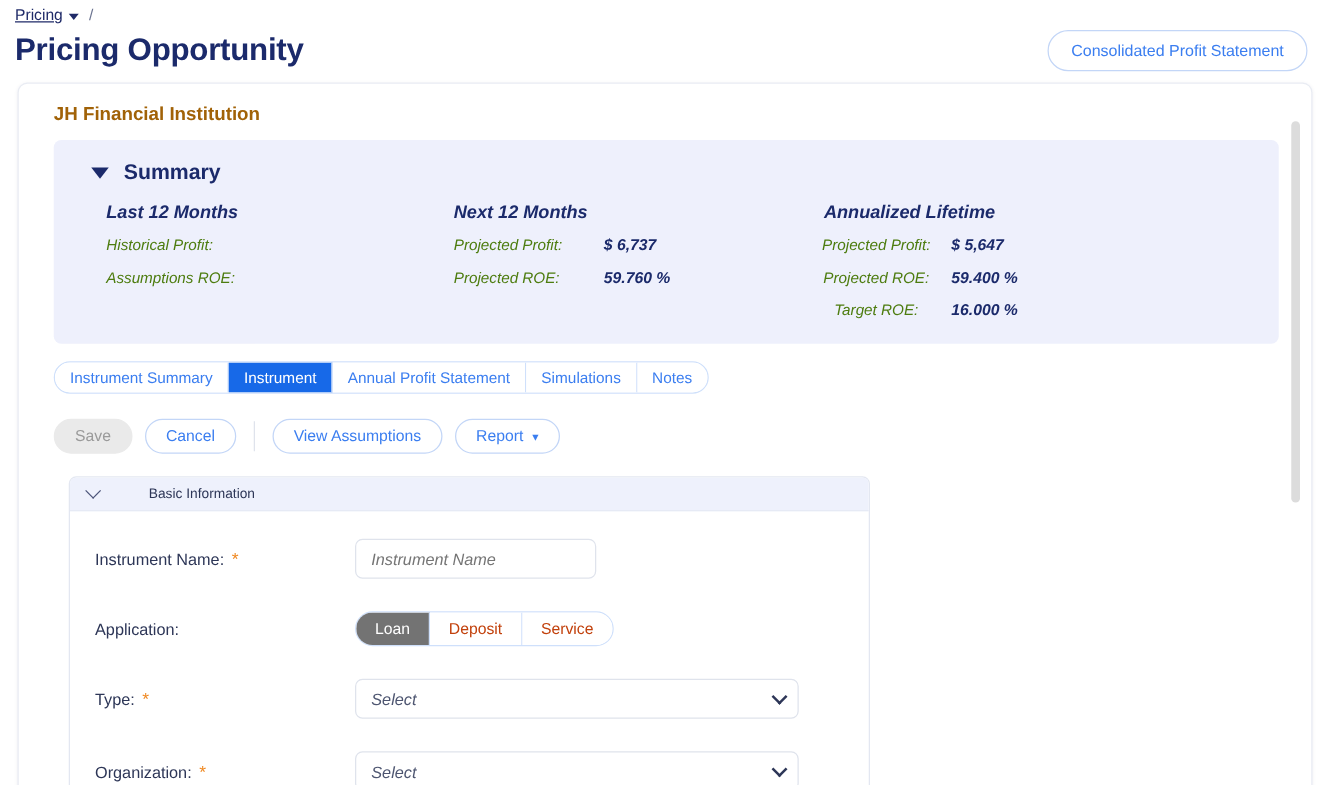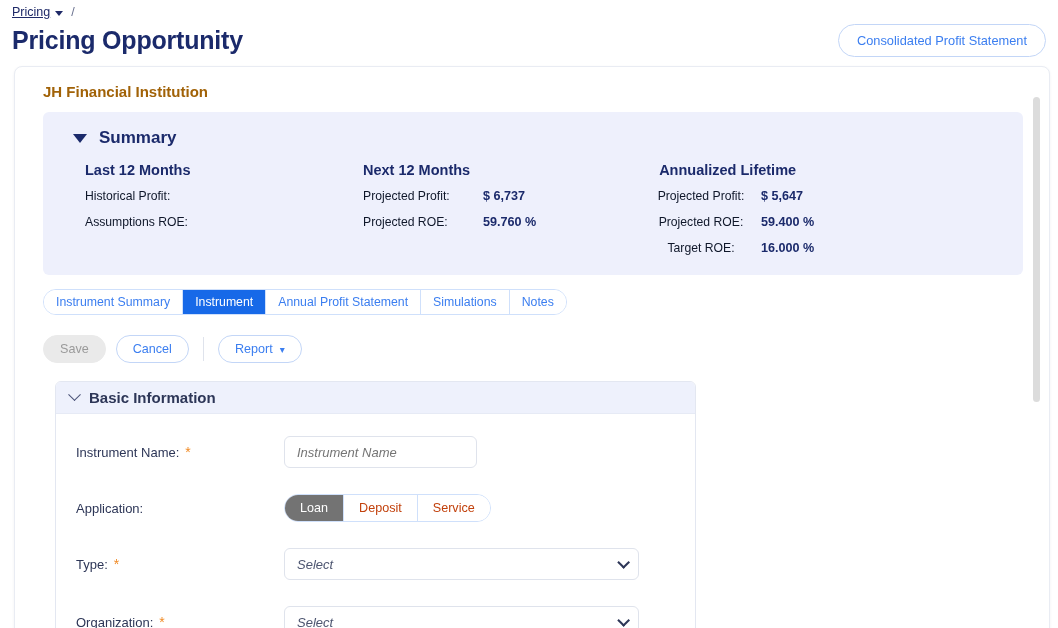--- a/index.html
+++ b/index.html
@@ -80,29 +80,29 @@
     margin: 4px 0 14px 14px;
   }
   .tri-down {
     width: 0; height: 0;
     border-left: 7px solid transparent;
     border-right: 7px solid transparent;
     border-top: 9px solid #1b2a6b;
   }
   .summary-title { font-size: 17px; font-weight: bold; color: #1b2a6b; }
 
-  .summary-cols { display: flex; padding-left: 26px; }
+  .summary-cols { display: flex; padding-left: 26px; font-style: italic; }
   .sum-col { width: 278px; }
   .sum-col.wide { width: auto; text-align: center; }
   .col-head {
     font-size: 14.5px; font-weight: bold; color: #1b2a6b;
     margin-bottom: 11px;
   }
   .sum-row { display: flex; align-items: baseline; margin-bottom: 12px; }
-  .sum-label { font-size: 12.2px; color: #0f172a; width: 120px; }
+  .sum-label { font-size: 12.2px; color: #4d7c0f; width: 120px; }
   .sum-value { font-size: 12.6px; color: #1b2a6b; font-weight: bold; }
 
   
   .tabs {
     display: flex; margin: 14px 0 0 12px;
     border: 1px solid #cfe0fb; border-radius: 16px;
     overflow: hidden; width: fit-content; height: 26px;
     background: #fff;
   }
   .tab {
@@ -147,21 +147,21 @@
     padding: 7px 14px;
     display: flex; align-items: center; gap: 10px;
     border-bottom: 1px solid #e6eaf5;
   }
   .chev-down-s {
     display: inline-block; width: 9px; height: 9px;
     border-right: 1.8px solid #4a5378;
     border-bottom: 1.8px solid #4a5378;
     transform: rotate(45deg) translate(-2px,-2px);
   }
-  .form-head-title { font-size: 15px; font-weight: bold; color: #2d3657; }
+  .form-head-title { font-size: 11px; font-weight: normal; color: #2d3657; margin-left: 30px; }
 
   .form-body { padding: 22px 0 14px 0; }
   .form-row {
     display: flex; align-items: center;
     margin-bottom: 26px; padding-left: 20px;
   }
   .form-row:last-child { margin-bottom: 6px; }
   .form-label {
     font-size: 13px; color: #2d3657;
     width: 208px; display: flex; align-items: center; gap: 6px;
@@ -288,20 +288,21 @@
       <div class="tab active">Instrument</div>
       <div class="tab">Annual Profit Statement</div>
       <div class="tab">Simulations</div>
       <div class="tab">Notes</div>
     </div>
 
     <div class="actions">
       <button class="btn disabled">Save</button>
       <button class="btn">Cancel</button>
       <span class="v-divider"></span>
+      <button class="btn">View Assumptions</button>
       <button class="btn">
         <span>Report</span><span class="chev">▾</span>
       </button>
     </div>
 
     <div class="form-card">
       <div class="form-head">
         <span class="chev-down-s"></span>
         <span class="form-head-title">Basic Information</span>
       </div>

